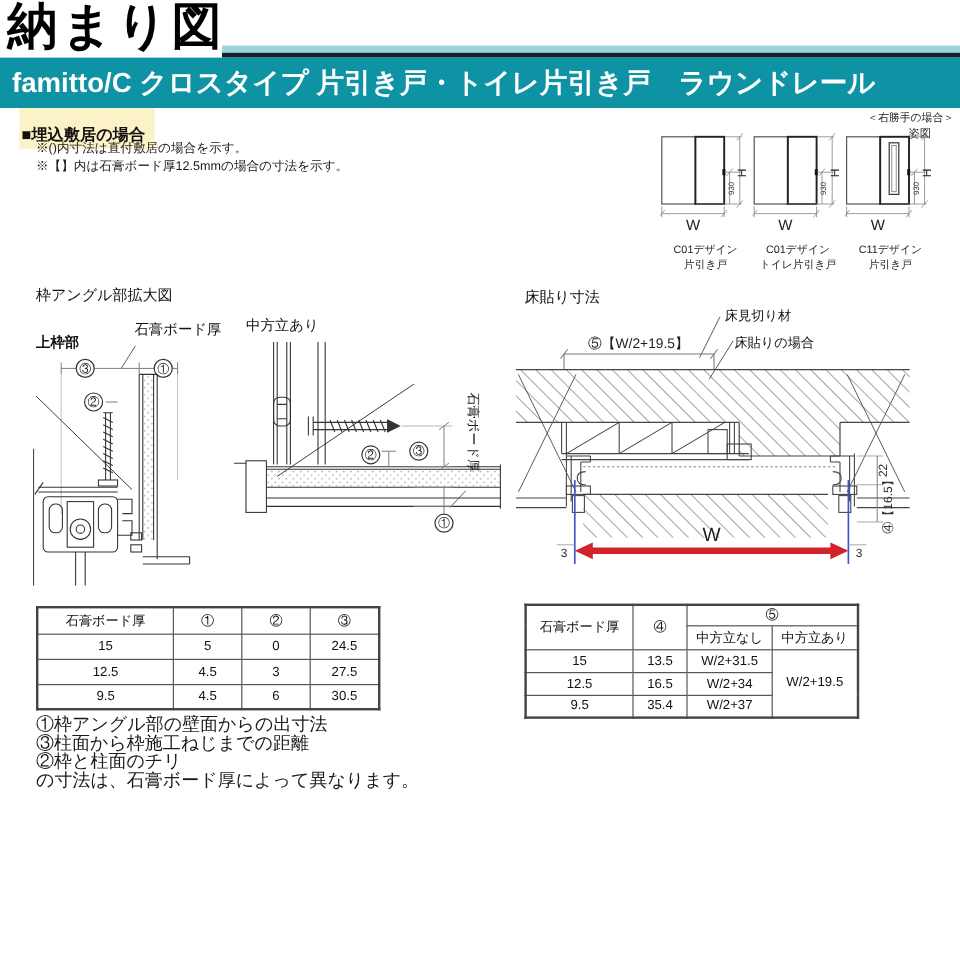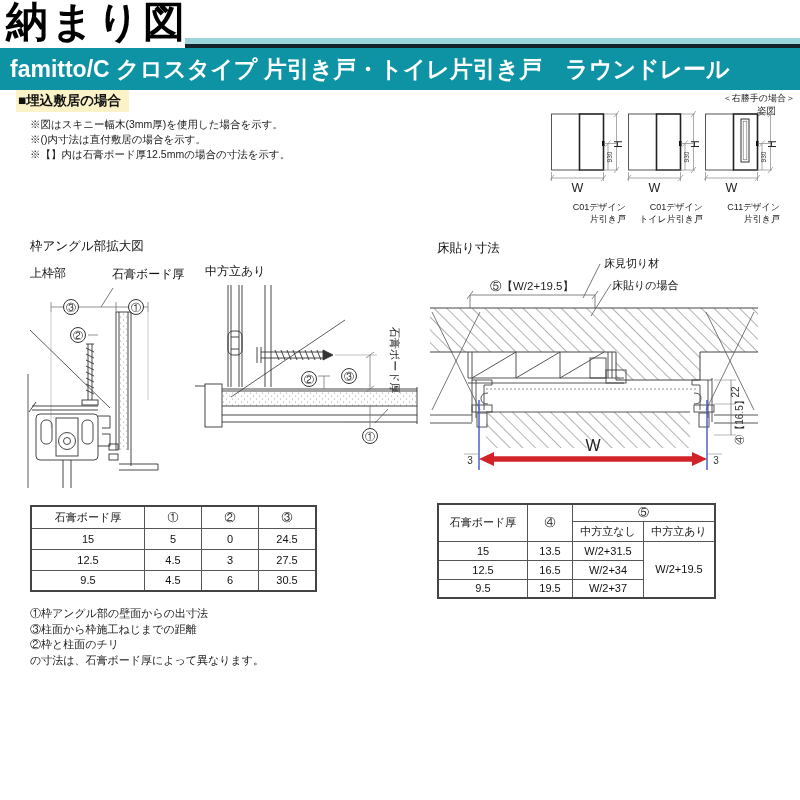--- a/index.html
+++ b/index.html
@@ -4,47 +4,46 @@
 <style>
   html,body{margin:0;padding:0;background:#fff;}
   .page{position:relative;width:800px;height:800px;background:#fff;overflow:hidden;
         font-family:"Liberation Sans",sans-serif;color:#111;}
   .abs{position:absolute;}
   .page-title{left:6px;top:-6px;font-size:42px;font-weight:900;letter-spacing:3px;color:#000;}
   .strip-light{left:185px;top:38px;width:615px;height:6px;background:#9bd4da;}
   .strip-dark{left:185px;top:44px;width:615px;height:4px;background:#14222c;}
   .band{left:0;top:48px;width:800px;height:42px;background:#0e93a4;color:#fff;
         font-size:23px;font-weight:bold;line-height:42px;padding-left:10px;box-sizing:border-box;white-space:nowrap;}
-  .section-label{left:16px;top:90px;font-size:13.5px;font-weight:bold;background:#fcf2c8;padding:2px 8px 2px 2px;}
+  .section-label{left:16px;top:90px;font-size:13.5px;font-weight:bold;background:#fcf2c8;padding:14px 8px 2px 2px;}
   .notes{left:30px;top:117px;font-size:10.5px;line-height:15px;color:#1a1a1a;}
   .hand-note{left:675px;top:92px;width:120px;font-size:9px;text-align:right;color:#222;}
   .figure-note{left:757px;top:105px;font-size:9.5px;color:#222;text-align:center;}
   .sec-title{font-size:12.5px;color:#111;}
   .small-label{font-size:12px;color:#111;}
   .tiny-label{font-size:11px;color:#111;}
-  .cap{font-size:9px;line-height:11.5px;text-align:right;color:#222;}
+  .cap{font-size:9px;line-height:11.5px;text-align:center;color:#222;}
   table.spec{border-collapse:collapse;font-size:11px;color:#111;}
   table.spec th,table.spec td{border:1px solid #555;text-align:center;font-weight:normal;padding:0;}
   table.spec{border:2px solid #444;}
-  .foot{font-size:11px;line-height:15.5px;color:#1a1a1a;margin-top:10px;}
+  .foot{font-size:15px;line-height:15.5px;color:#1a1a1a;}
   svg text{font-family:"Liberation Sans",sans-serif;}
 </style>
 </head>
 <body>
 
 <div class="page">
 
   <div class="abs page-title">納まり図</div>
   <div class="abs strip-light"></div>
   <div class="abs strip-dark"></div>
   <div class="abs band">famitto/C クロスタイプ 片引き戸・トイレ片引き戸　ラウンドレール</div>
 
   <div class="abs section-label">■埋込敷居の場合</div>
   <div class="abs notes">
-    <div>※図はスキニー幅木(3mm厚)を使用した場合を示す。</div>
     <div>※()内寸法は直付敷居の場合を示す。</div>
     <div>※【】内は石膏ボード厚12.5mmの場合の寸法を示す。</div>
   </div>
 
   <div class="abs hand-note">＜右勝手の場合＞</div>
   <div class="abs figure-note">姿図</div>
 
   <div class="abs" style="left:550px;top:110px;width:76px;">
     <svg width="76" height="88" viewBox="0 0 76 88">
       <g fill="none" stroke="#555" stroke-width="1">
@@ -137,21 +136,21 @@
       <text x="72" y="34" font-size="10" fill="#222" text-anchor="middle" transform="rotate(-90,72,34)">H</text>
       <text x="27.5" y="82" font-size="12.5" fill="#222" text-anchor="middle">W</text>
     </svg>
     <div class="cap">
       <div>C11デザイン</div>
       <div>片引き戸</div>
     </div>
   </div>
 
   <div class="abs sec-title" style="left:30px;top:238px;">枠アングル部拡大図</div>
-  <div class="abs small-label" style="left:30px;top:265px;">上枠部</div>
+  <div class="abs small-label" style="left:30px;top:277px;font-weight:bold;">上枠部</div>
   <div class="abs small-label" style="left:112px;top:266px;">石膏ボード厚</div>
   <div class="abs small-label" style="left:205px;top:263px;">中方立あり</div>
 
   <svg class="abs" style="left:26px;top:288px;" width="175" height="210" viewBox="0 0 175 210">
     <defs>
       <pattern id="stippleA" width="6" height="6" patternUnits="userSpaceOnUse">
         <circle cx="1.5" cy="2" r="0.6" fill="#999"></circle>
           <circle cx="4.5" cy="5" r="0.6" fill="#999"></circle>
       </pattern>
     </defs>
@@ -434,19 +433,19 @@
       <td>W/2+31.5</td>
       <td rowspan="3">W/2+19.5</td>
     </tr>
     <tr style="height:19px;">
       <td>12.5</td>
       <td>16.5</td>
       <td>W/2+34</td>
     </tr>
     <tr style="height:19px;">
       <td>9.5</td>
-      <td>19.5</td>
+      <td>35.4</td>
       <td>W/2+37</td>
     </tr>
   </tbody>
     </table>
 
 </div>
 
 </body></html>

